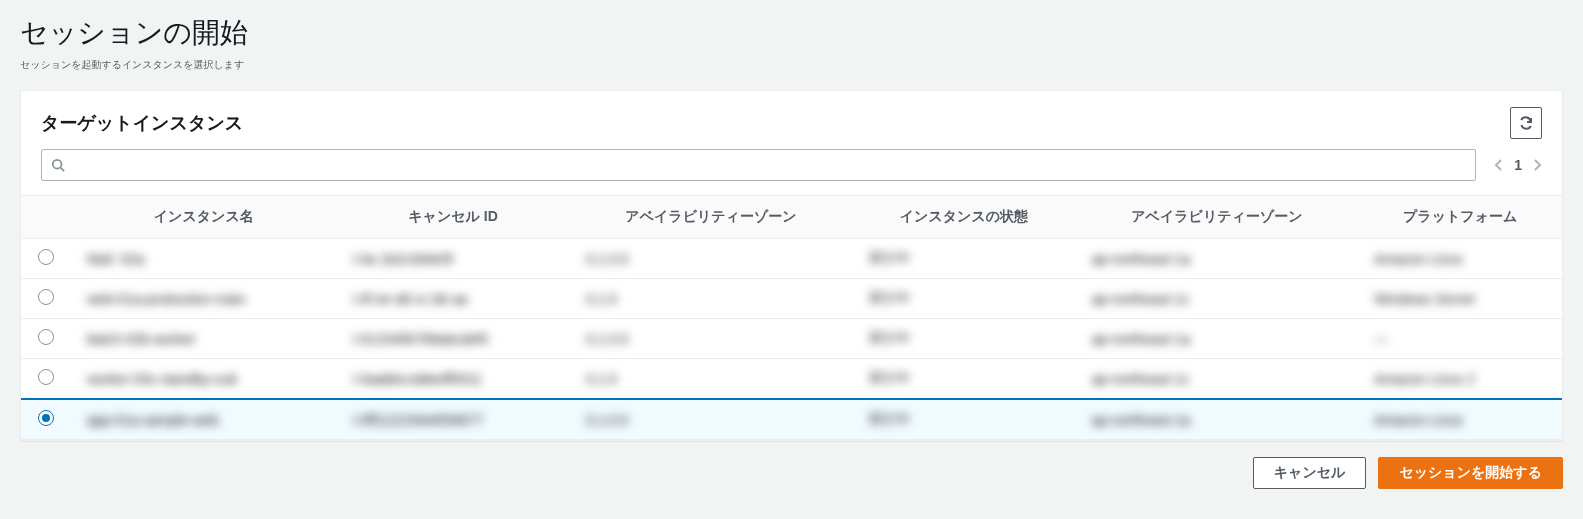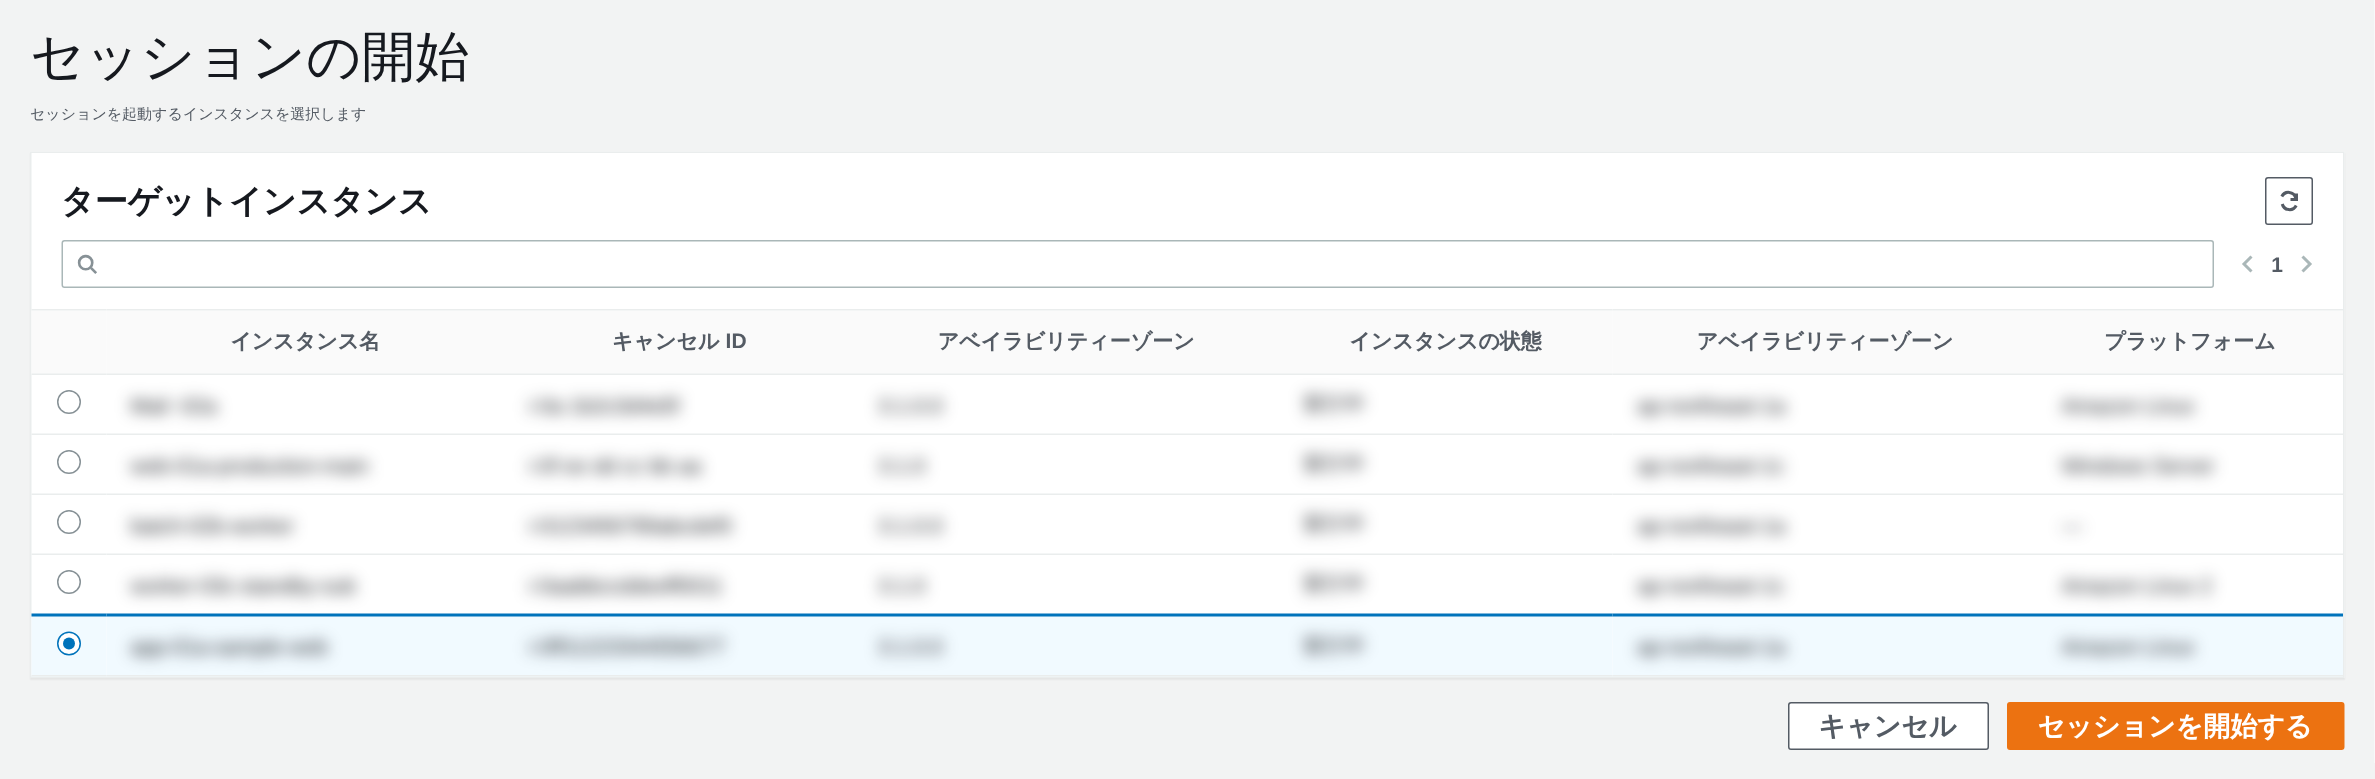--- a/index.html
+++ b/index.html
@@ -4,21 +4,21 @@
 <style>
   * { box-sizing: border-box; margin: 0; padding: 0; }
   body {
     font-family: "Amazon Ember", "Helvetica Neue", Arial, "Hiragino Kaku Gothic ProN", "Meiryo", sans-serif;
     background: #f2f3f3;
     color: #16191f;
     font-size: 14px;
   }
   .page { padding: 14px 20px 20px 20px; }
   .page-title {
-    font-size: 36px;
+    font-size: 28px;
     font-weight: 400;
     color: #16191f;
     margin-bottom: 6px;
   }
   .page-subtitle {
     font-size: 10px;
     color: #545b64;
     margin-bottom: 18px;
   }
 
@@ -26,37 +26,37 @@
     background: #fff;
     border: 1px solid #eaeded;
     box-shadow: 0 1px 1px rgba(0,0,0,.05);
   }
   .panel-header {
     display: flex;
     align-items: center;
     padding: 16px 20px 10px 20px;
   }
   .panel-title {
-    font-size: 22px;
+    font-size: 18px;
     font-weight: 700;
     flex: 1;
   }
   .btn {
     display: inline-flex;
     align-items: center;
     justify-content: center;
     border: 1px solid #545b64;
     background: #fff;
     color: #545b64;
     height: 32px;
     min-width: 32px;
     padding: 0 8px;
     border-radius: 2px;
     cursor: pointer;
-    font-size: 18px;
+    font-size: 14px;
   }
   .btn-icon-only { width: 32px; padding: 0; }
 
   .toolbar { padding: 0 20px 14px 20px; display: flex; align-items: center; gap: 18px; }
   .search-wrap {
     flex: 1;
     position: relative;
     display: flex;
     align-items: center;
     border: 1px solid #aab7b8;

